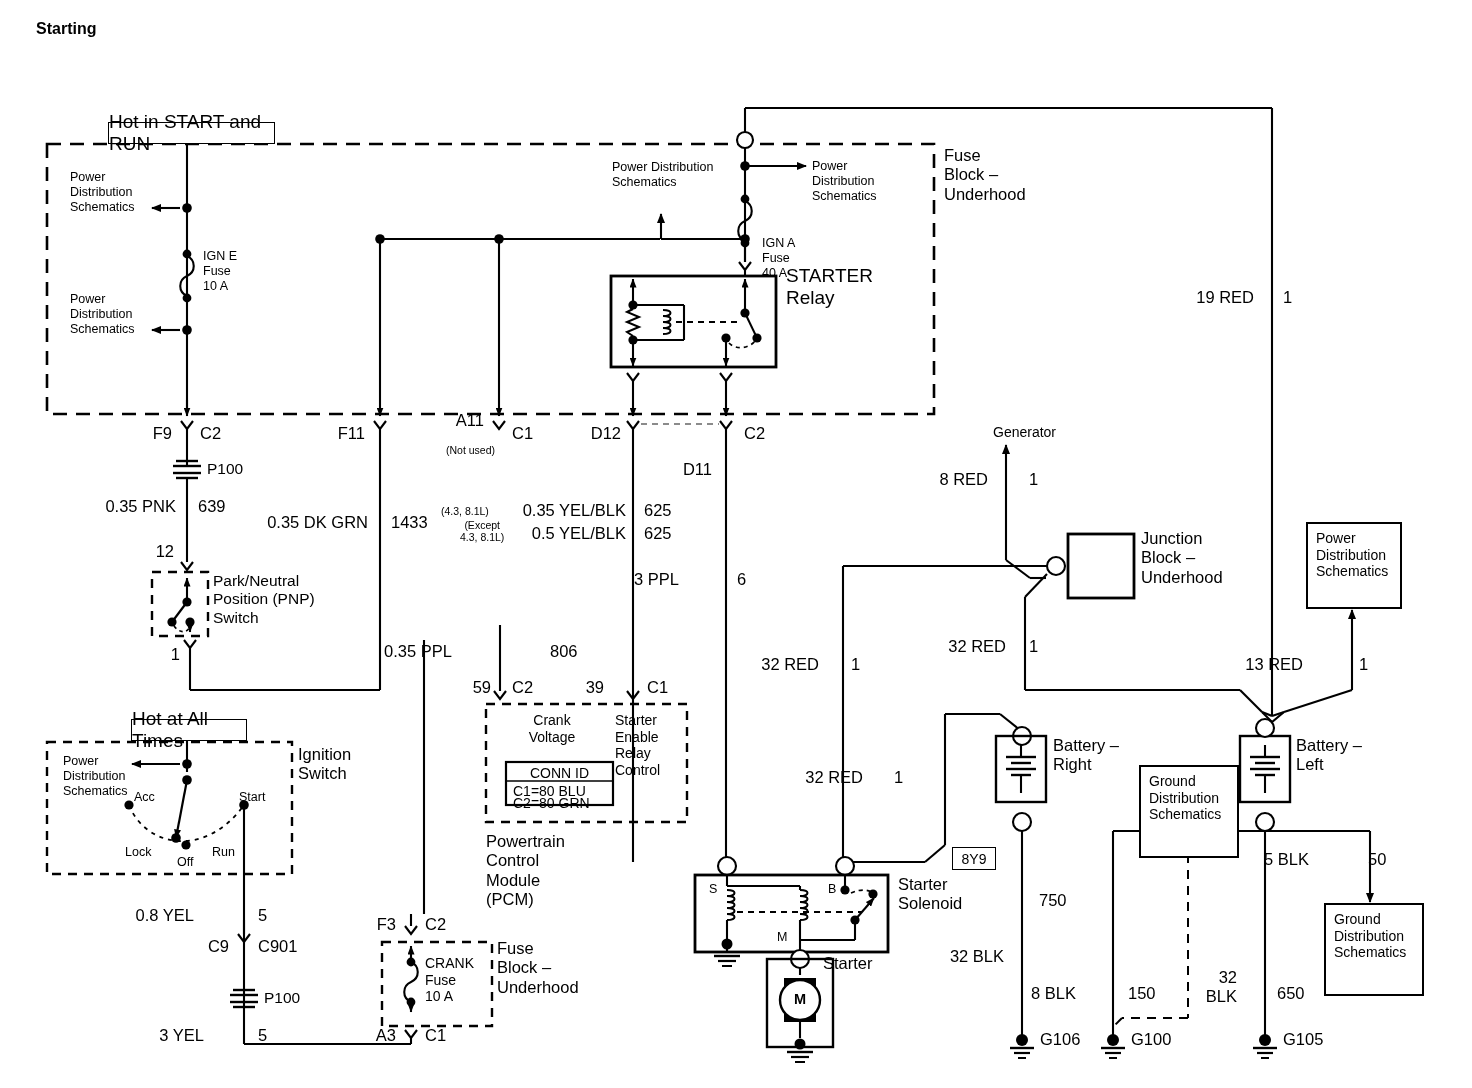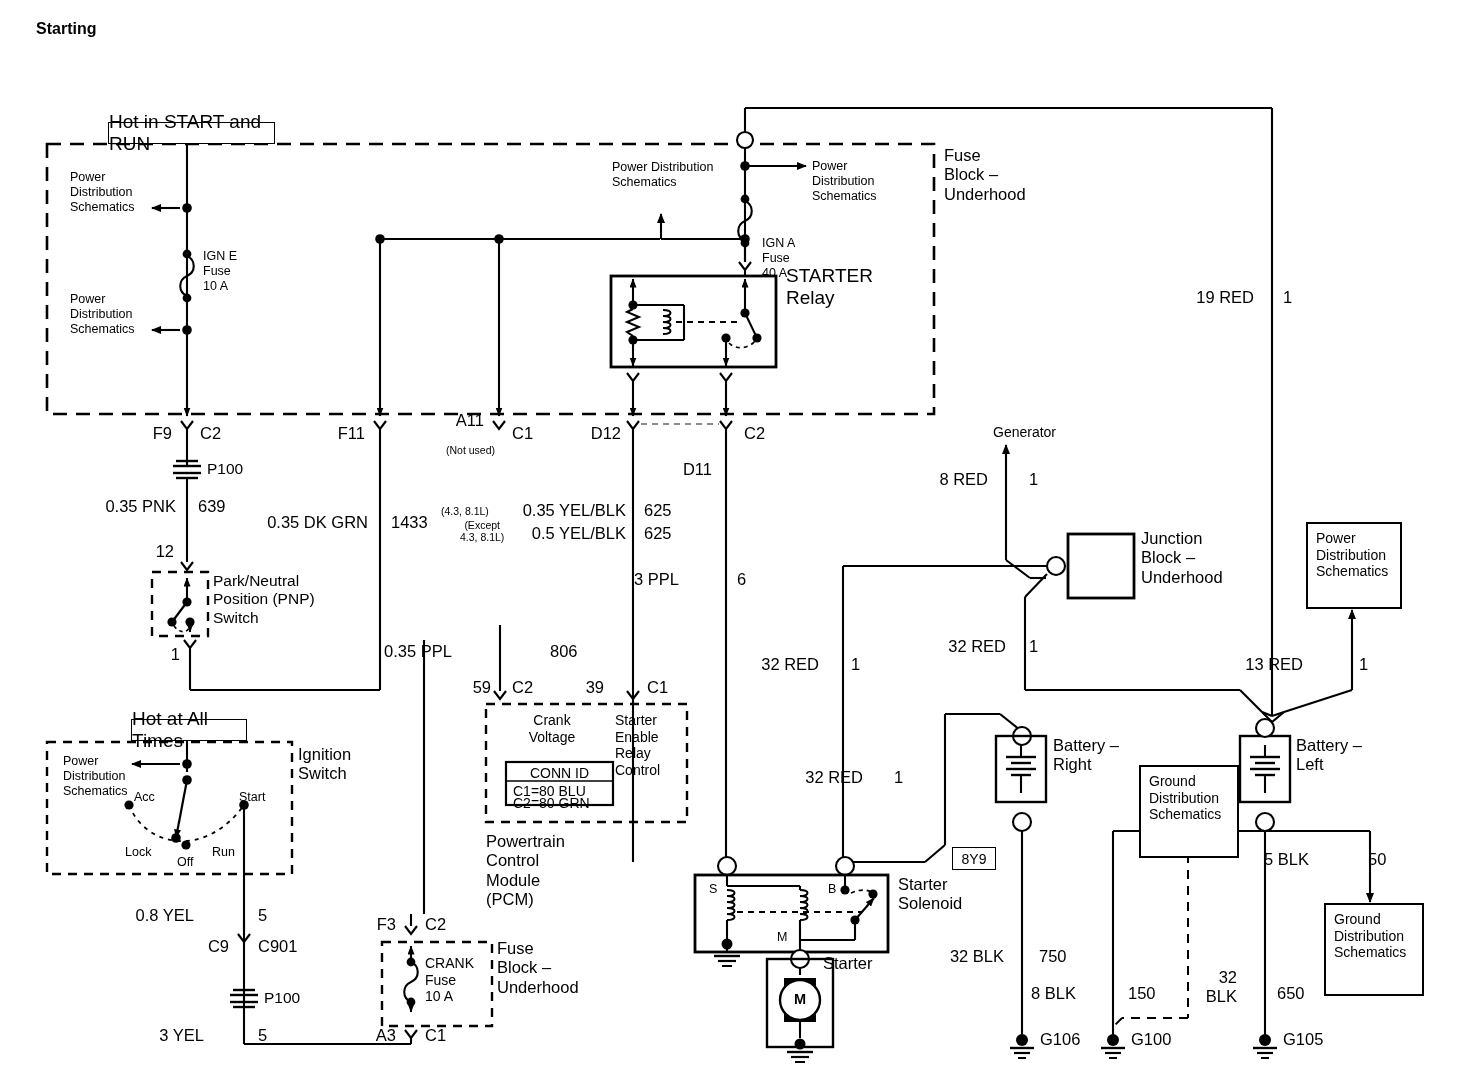--- a/index.html
+++ b/index.html
@@ -513,21 +513,21 @@
   <div class="t fs16 rt" style="left:713px;top:655px;width:106px;">32 RED</div>
   <div class="t fs16" style="left:851px;top:655px;">1</div>
 
   <div class="t fs16 rt" style="left:757px;top:768px;width:106px;">32 RED</div>
   <div class="t fs16" style="left:894px;top:768px;">1</div>
 
   <div class="t fs16 rt" style="left:1197px;top:655px;width:106px;">13 RED</div>
   <div class="t fs16" style="left:1359px;top:655px;">1</div>
 
   <div class="t fs16 rt" style="left:912px;top:947px;width:92px;">32 BLK</div>
-  <div class="t fs16" style="left:1039px;top:947px;">750</div>
+  <div class="t fs16" style="left:1039px;top:891px;">750</div>
 
   <div class="t fs16 rt" style="left:1000px;top:984px;width:76px;">8 BLK</div>
   <div class="t fs16" style="left:1128px;top:984px;">150</div>
 
   <div class="t fs16 rt" style="left:1185px;top:968px;width:52px;">32
 BLK</div>
   <div class="t fs16" style="left:1277px;top:984px;">650</div>
 
   <div class="t fs16 rt" style="left:1233px;top:850px;width:76px;">5 BLK</div>
   <div class="t fs16" style="left:1368px;top:850px;">50</div>

